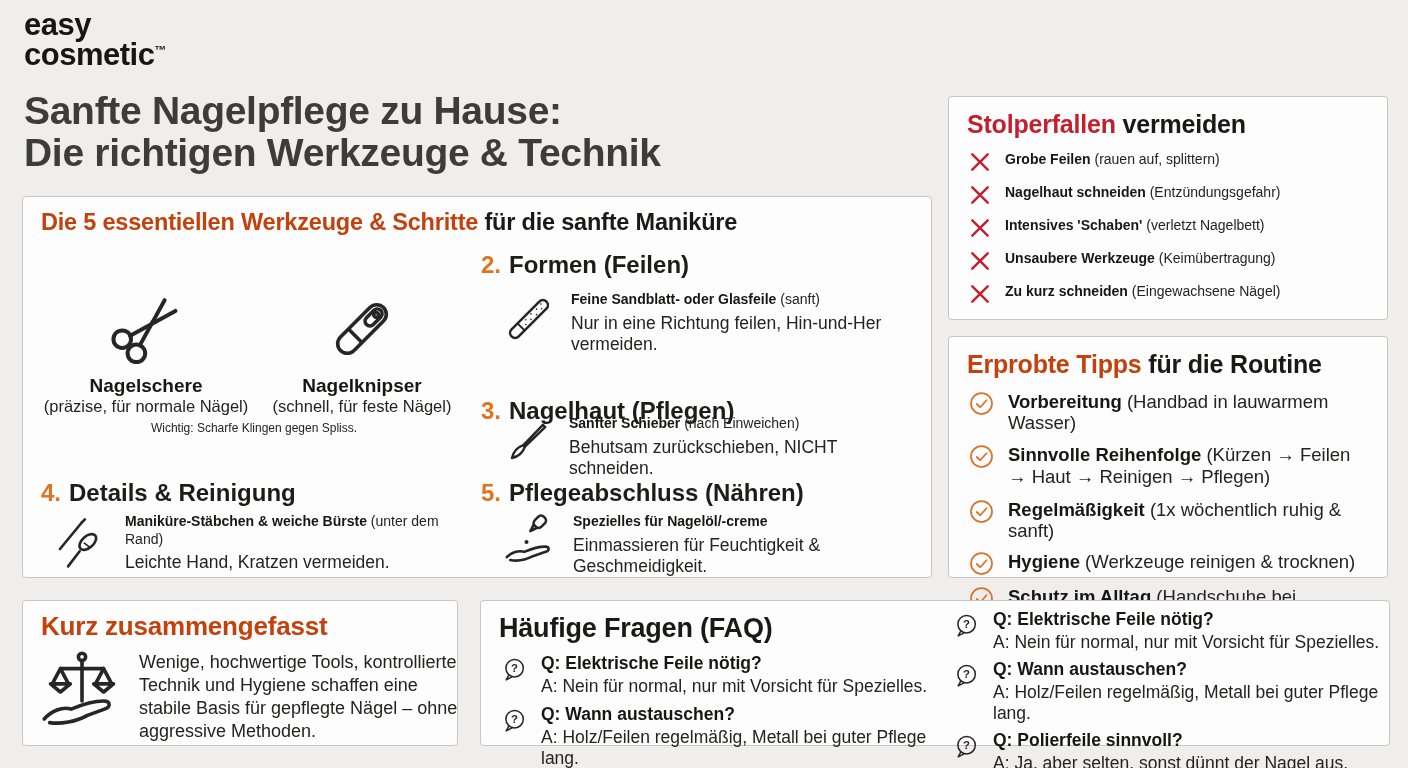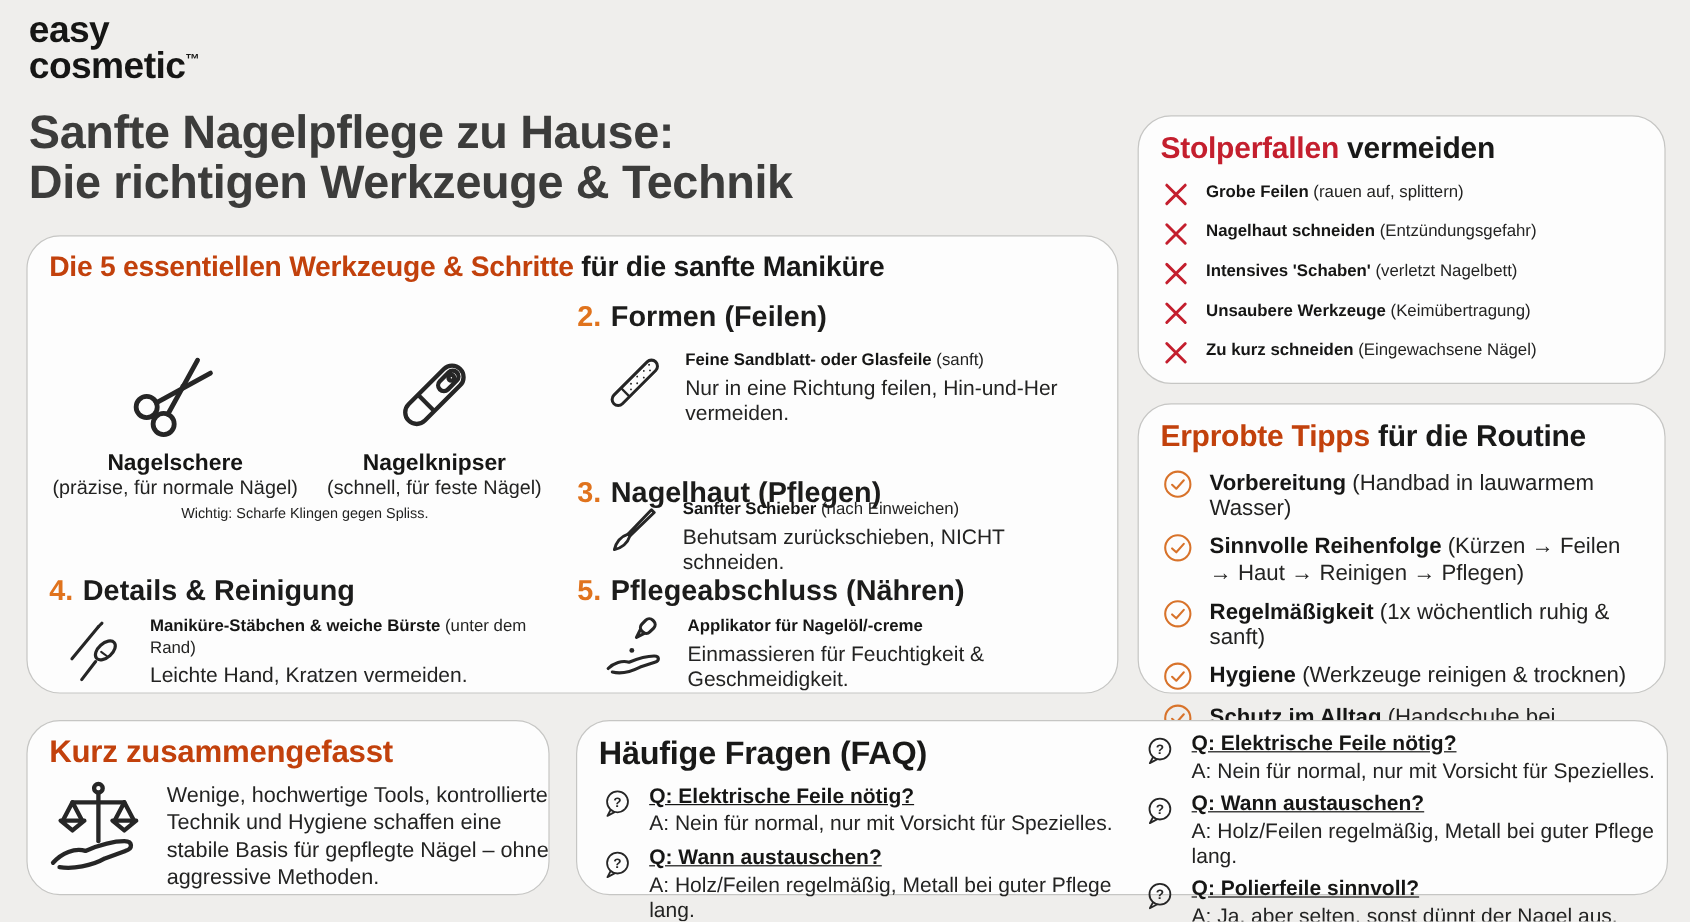--- a/index.html
+++ b/index.html
@@ -4,21 +4,21 @@
 <style>
   html,body{margin:0;padding:0;}
   body{
     width:1408px;height:768px;position:relative;overflow:hidden;
     background:#efeeec;
     font-family:"Liberation Sans",sans-serif;
     color:#1d1d1b;
   }
   .panel{
     position:absolute;background:#fdfdfd;
-    border:1.5px solid #c6c6c4;border-radius:28px;box-sizing:border-box;
+    border:1.5px solid #c6c6c4;border-radius:4px;box-sizing:border-box;
   }
   
   .logo{position:absolute;left:24px;top:10px;font-weight:800;font-size:31px;line-height:.98;color:#161615;letter-spacing:-.5px;}
   .logo sup{font-size:12px;font-weight:700;letter-spacing:0;}
   
   .page-title{position:absolute;left:24px;top:90px;font-size:39px;font-weight:800;line-height:1.07;color:#3c3c3b;letter-spacing:-.3px;}
   
   .phead{position:absolute;font-size:25px;font-weight:800;color:#191918;letter-spacing:-.2px;white-space:nowrap;}
   .accent-o{color:#c2410c;}
   .accent-r{color:#c41f2e;}
@@ -40,21 +40,21 @@
   .l2{font-size:17.5px;color:#232322;margin-top:4px;line-height:1.25;}
   
   .vlist{position:absolute;display:flex;flex-direction:column;}
   .li{display:flex;align-items:flex-start;gap:14px;font-size:14px;line-height:1.15;}
   .li .ic{flex:none;margin-top:0px;}
   .li b{color:#161615;}
   .li .plain{font-weight:400;color:#232322;}
   
   .faq-item{display:flex;align-items:flex-start;gap:12px;}
   .faq-item svg{flex:none;margin-top:2px;}
-  .q{font-weight:700;font-size:17.5px;color:#161615;line-height:1.2;text-decoration:underline;}
+  .q{font-weight:700;font-size:17.5px;color:#161615;line-height:1.2;}
   .a{font-size:17.5px;color:#232322;line-height:1.2;margin-top:2px;}
   .summary-text{position:absolute;left:116px;top:50px;width:320px;font-size:18px;line-height:1.27;color:#232322;}
 </style>
 </head>
 <body>
 
 <div class="logo">
   <div>easy</div>
   <div><span>cosmetic</span><sup>™</sup></div>
 </div>
@@ -167,21 +167,21 @@
       <g stroke="#262626" stroke-width="4.5" fill="none" stroke-linecap="round" stroke-linejoin="round">
         <g transform="rotate(45 62 20)">
           <rect x="54" y="2" width="16" height="22" rx="7"></rect>
           <path d="M58 24 L62 36 L66 24"></path>
         </g>
         <path d="M10 76 C 18 68, 30 64, 40 67 C 52 62, 66 58, 76 58 C 84 58, 84 65, 77 67 L 56 74 C 44 80, 28 84, 16 81"></path>
       </g>
       <circle cx="44" cy="50" r="3.5" fill="#262626"></circle>
     </svg>
     <div>
-      <div class="l1"><b>Applikator für Nagelöl/-creme</b><span class="plain"></span></div>
+      <div class="l1"><b>Spezielles für Nagelöl/-creme</b><span class="plain"></span></div>
       <div class="l2">Einmassieren für Feuchtigkeit &amp; Geschmeidigkeit.</div>
     </div>
   </div>
 </div>
 
 <div class="panel" style="left:948px;top:96px;width:440px;height:224px;">
   <div class="phead" style="left:18px;top:13px;">
     <span class="accent-r">Stolperfallen</span><span> vermeiden</span>
   </div>
   <div class="vlist" style="left:20px;top:54px;width:400px;gap:11px;">

